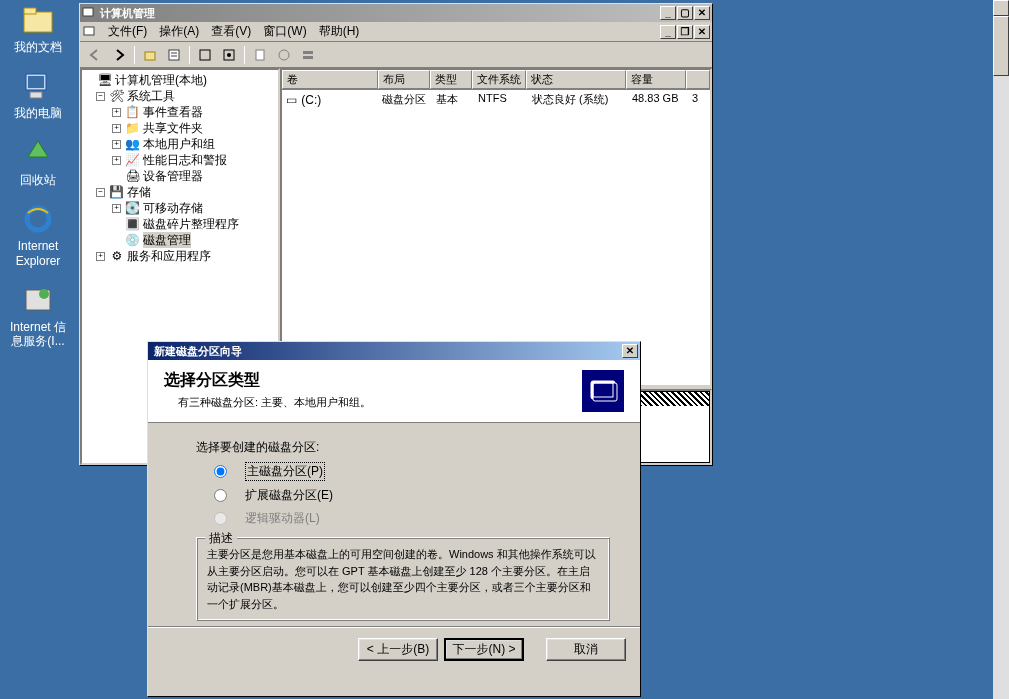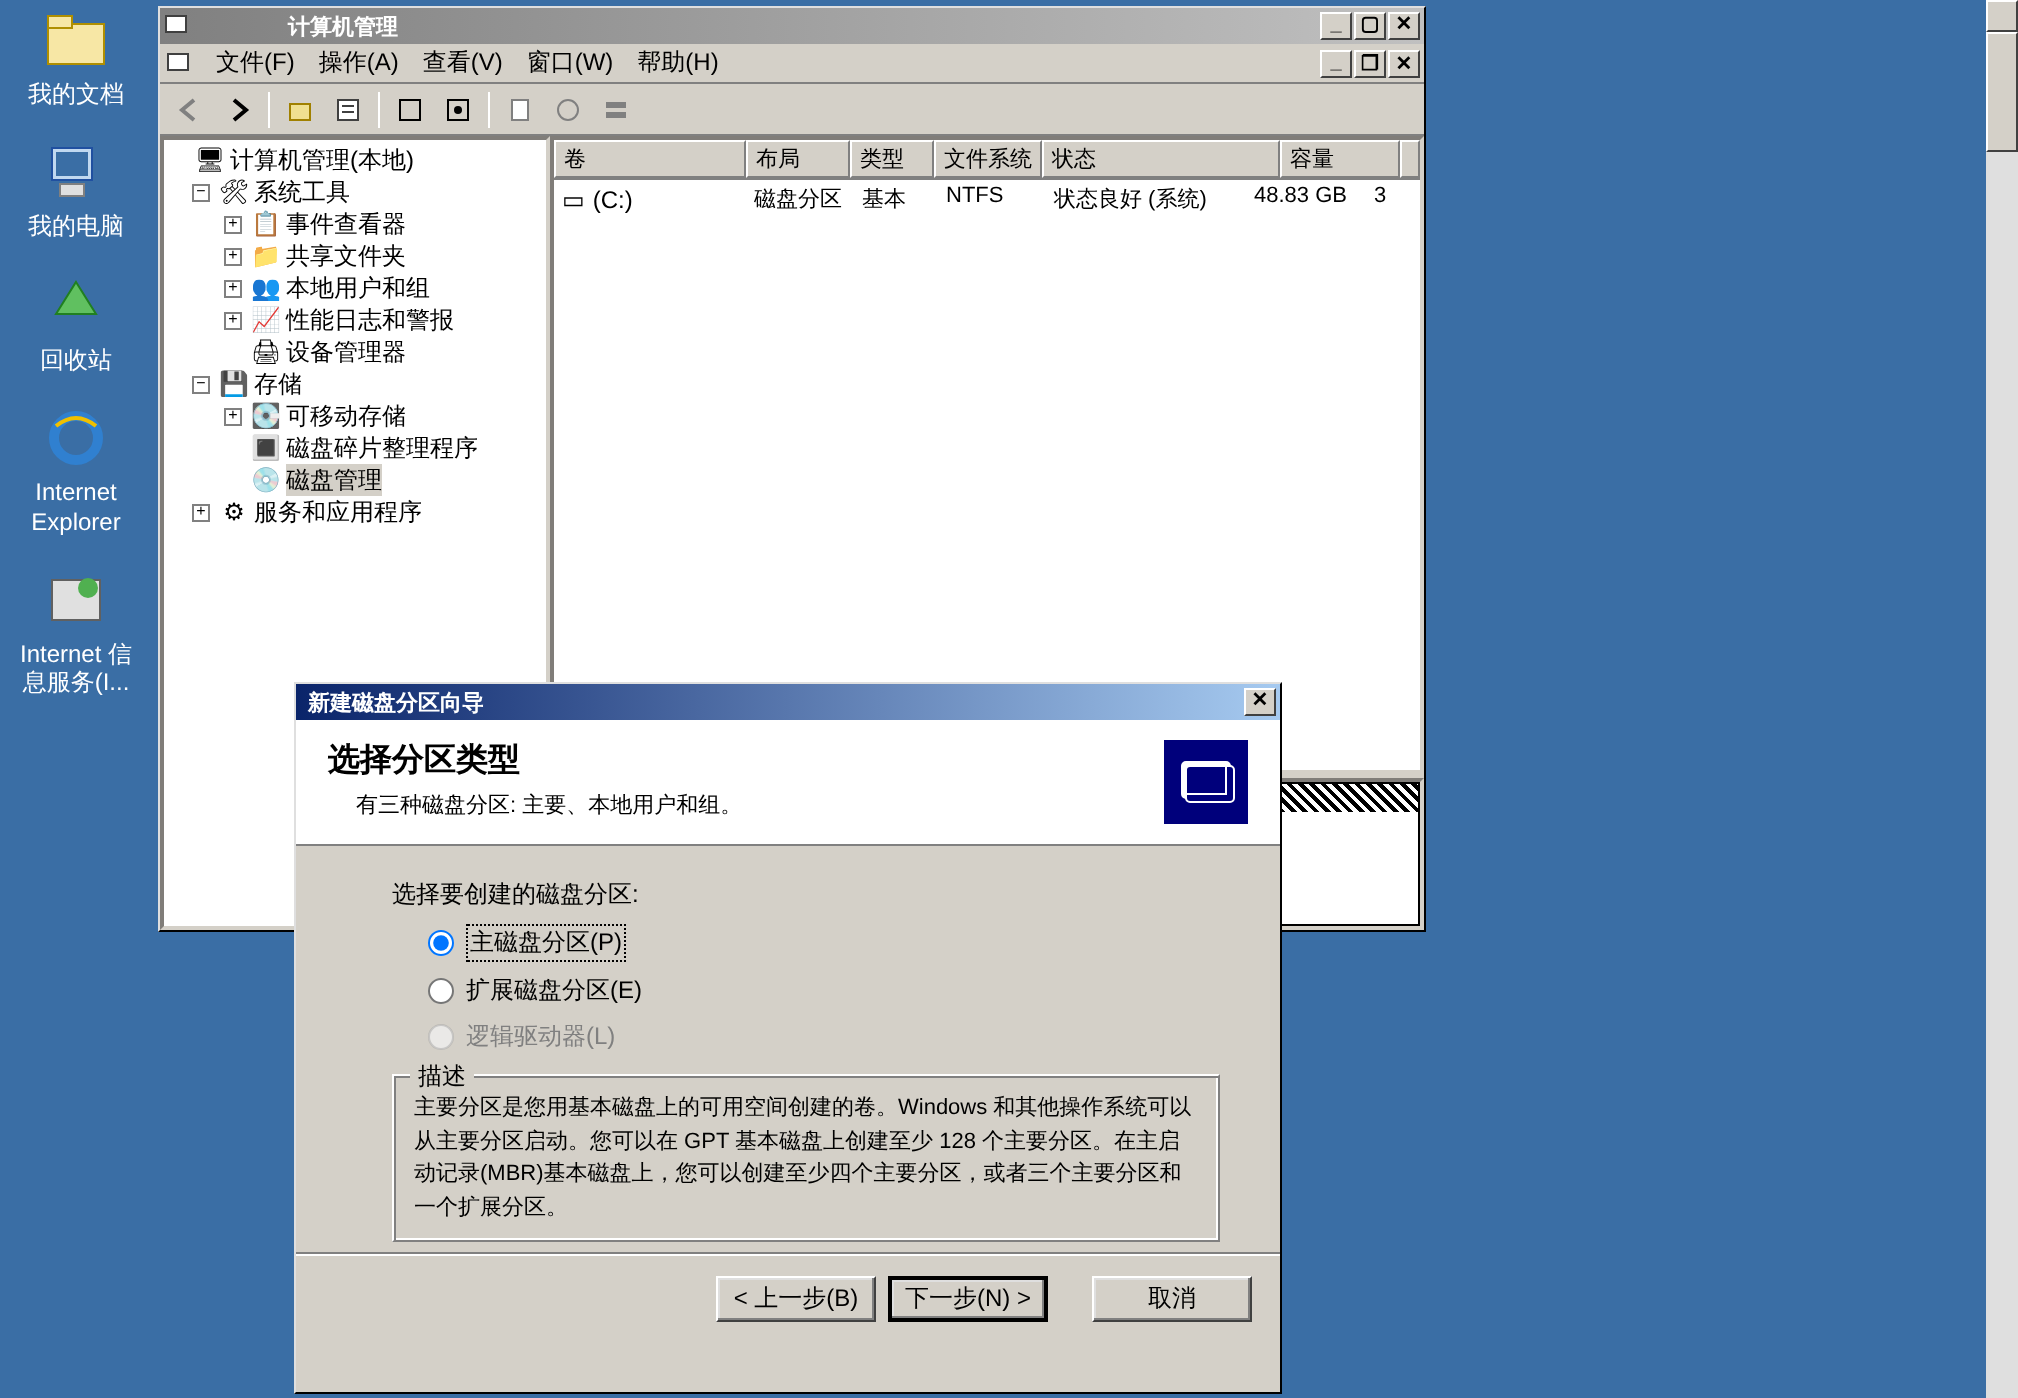--- a/index.html
+++ b/index.html
@@ -7,21 +7,21 @@
   
   
   .desktop { position: absolute; top: 0; left: 0; width: 76px; padding-top: 4px; }
   .desktop-icon { display: flex; flex-direction: column; align-items: center; margin-bottom: 16px; cursor: pointer; }
   .desktop-icon .icon-img { width: 32px; height: 32px; display:flex; align-items:center; justify-content:center; }
   .desktop-icon .icon-label { color: #fff; text-align: center; margin-top: 4px; white-space: pre-line; line-height:1.2; }
   
   
   .window { position: absolute; background: #D4D0C8; border: 1px solid #000; border-top-color:#DFDFDF; border-left-color:#DFDFDF; }
   .titlebar { height: 18px; background: linear-gradient(to right, #0A246A, #A6CAF0); color: #fff; display: flex; align-items: center; padding: 0 2px; }
-  .titlebar.inactive { background: linear-gradient(to right, #808080, #C0C0C0); gap: 44px; }
+  .titlebar.inactive { background: linear-gradient(to right, #808080, #C0C0C0); }
   .titlebar-icon { width: 14px; height: 14px; margin-right: 4px; display:flex; align-items:center; justify-content:center; }
   .titlebar-text { flex: 1; font-weight: bold; font-size:11px; }
   .titlebar-buttons { display: flex; gap: 1px; }
   .titlebar-btn { width: 16px; height: 14px; background: #D4D0C8; border: 1px solid #fff; border-right-color:#404040; border-bottom-color:#404040; display:flex; align-items:center; justify-content:center; font-size:10px; font-weight:bold; color:#000; line-height:1; font-family: "Marlett", sans-serif; }
   
   
   .menubar { height: 20px; background: #D4D0C8; display: flex; align-items: center; padding: 0 2px; border-bottom: 1px solid #808080; }
   .menubar .menu-left-icon { width:16px; height:16px; margin-right:4px; display:flex; align-items:center; justify-content:center;}
   .menu-item { padding: 2px 6px; cursor: default; }
   .menubar .spacer { flex: 1; }
@@ -66,21 +66,21 @@
   
   .wizard { position:absolute; background:#D4D0C8; border:1px solid #000; border-top-color:#DFDFDF; border-left-color:#DFDFDF;}
   .wizard .titlebar { background: linear-gradient(to right,#0A246A,#A6CAF0); }
   .wizard-header { background:#fff; padding:10px 16px; border-bottom:1px solid #808080; display:flex; align-items:flex-start;}
   .wizard-header .wh-text { flex:1; }
   .wizard-header .wh-title { font-weight:bold; font-size:16px;}
   .wizard-header .wh-sub { margin-left:14px; margin-top:4px; font-size:11px;}
   .wizard-header .wh-icon { width:42px; height:42px; background:#00007B; display:flex; align-items:center; justify-content:center;}
   .wizard-body { padding: 16px 30px 6px 48px; }
   .wizard-body .prompt { margin-bottom: 6px; }
-  .radio-row { display:flex; align-items:center; gap:6px; margin:6px 0 6px 18px;}
+  .radio-row { display:flex; align-items:center; gap:18px; margin:6px 0 6px 18px;}
   .radio-row input { margin:0; }
   .radio-row.disabled { color:#808080; }
   .radio-row .focus-label { border:1px dotted #000; padding:0 1px;}
   .groupbox { border:1px solid #808080; border-top-color:#fff; border-left-color:#fff; box-shadow: inset 1px 1px 0 #808080, inset -1px -1px 0 #fff; padding:8px 10px; margin-top:10px; position:relative;}
   .groupbox .gb-title { position:absolute; top:-8px; left:8px; background:#D4D0C8; padding:0 4px;}
   .groupbox .gb-body { font-size:11px; line-height:1.5;}
   .wizard-buttons { display:flex; justify-content:flex-end; gap:6px; padding:10px 14px; border-top:1px solid #fff; box-shadow: 0 -1px 0 #808080;}
   .btn { min-width:80px; height:23px; background:#D4D0C8; border:1px solid #404040; border-top-color:#fff; border-left-color:#fff; box-shadow: inset -1px -1px 0 #808080, inset 1px 1px 0 #DFDFDF; display:flex; align-items:center; justify-content:center; cursor:default;}
   .btn.default { border:2px solid #000;}
   
@@ -316,21 +316,21 @@
           </div>
         </div>
     </div>
     <div class="right-pane">
       <div class="list-pane">
         <div class="list-header">
           <div class="col" style="width:96px">卷</div>
           <div class="col" style="width:52px">布局</div>
           <div class="col" style="width:42px">类型</div>
           <div class="col" style="width:54px">文件系统</div>
-          <div class="col" style="width:119px">状态</div>
+          <div class="col" style="width:100px">状态</div>
           <div class="col" style="width:60px">容量</div>
           <div class="col" style="flex:1"></div>
         </div>
         <div class="list-row">
           <div class="cell" style="width:96px; display:flex; align-items:center; gap:4px;">
               <span>▭</span>
               <span>(C:)</span>
             </div>
           <div class="cell" style="width:54px">磁盘分区</div>
           <div class="cell" style="width:42px">基本</div>

